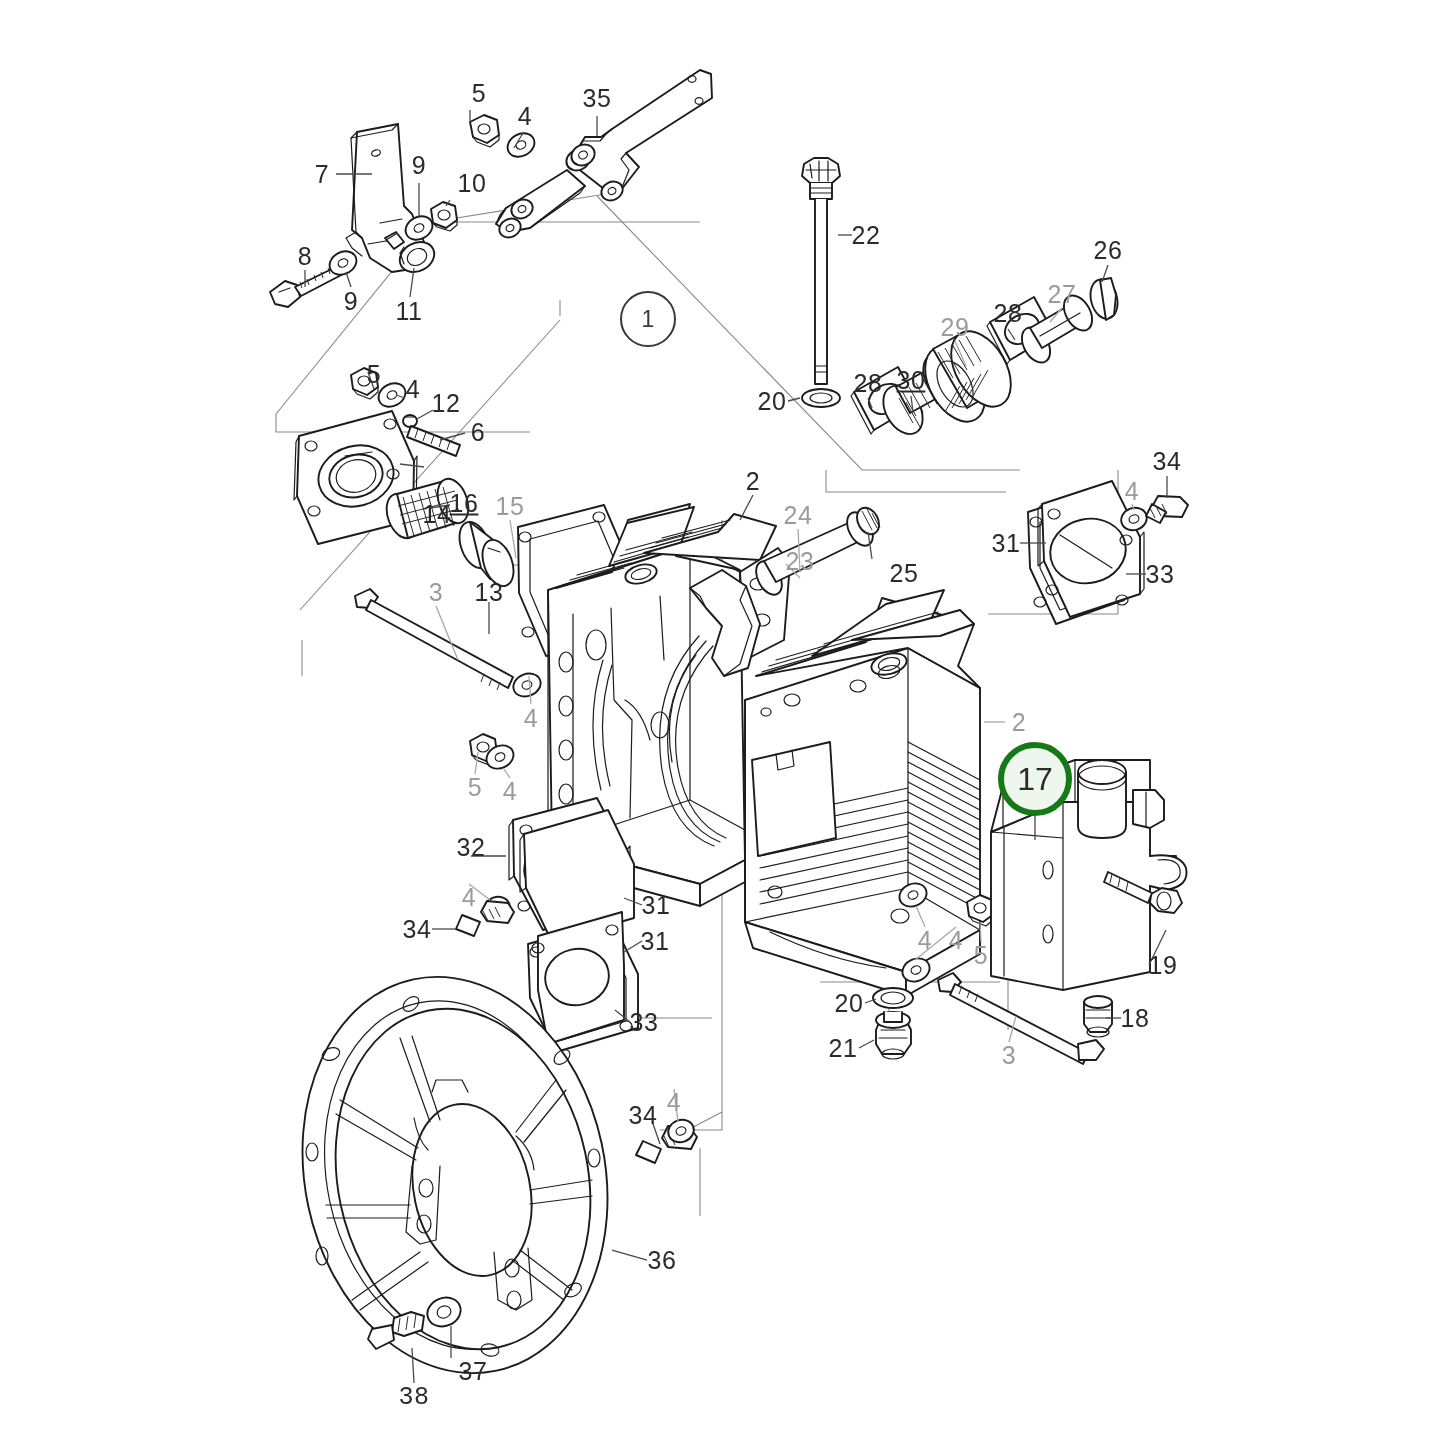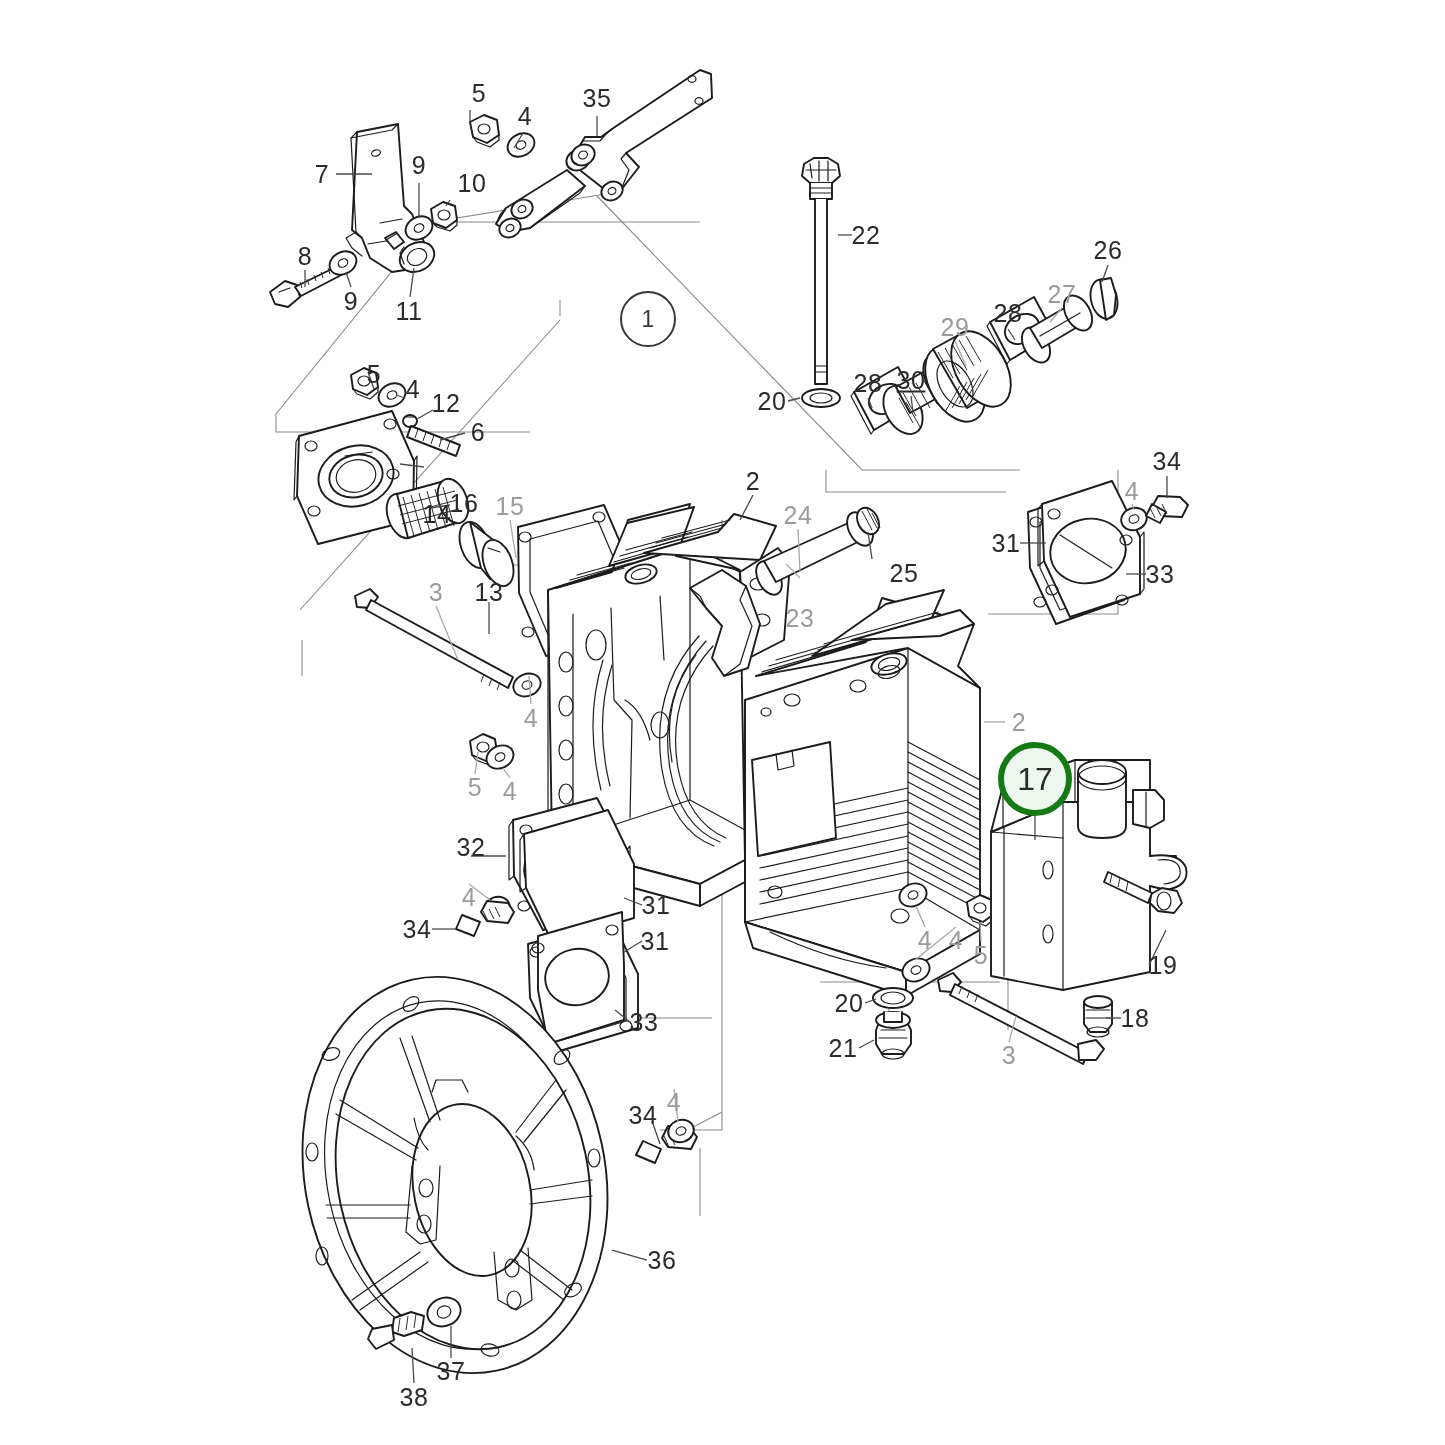--- a/index.html
+++ b/index.html
@@ -741,28 +741,28 @@
       <div class="lbl c" style="left: 1008px; top: 313px;">28</div>
       <div class="lbl c gray" style="left: 955px; top: 327px;">29</div>
       <div class="lbl c" style="left: 868px; top: 383px;">28</div>
       <div class="lbl c" style="left: 911px; top: 380px; text-decoration: underline;">30</div>
       <div class="lbl c" style="left: 772px; top: 401px;">20</div>
       <div class="lbl c" style="left: 374px; top: 374px;">5</div>
       <div class="lbl c" style="left: 413px; top: 389px;">4</div>
       <div class="lbl c" style="left: 446px; top: 403px;">12</div>
       <div class="lbl c" style="left: 478px; top: 432px;">6</div>
       <div class="lbl c" style="left: 437px; top: 467px; margin-top: 47px;">14</div>
-      <div class="lbl c" style="left: 464px; top: 503px;">16</div>
+      <div class="lbl c" style="left: 464px; top: 503px; text-decoration: underline;">16</div>
       <div class="lbl c gray" style="left: 510px; top: 506px;">15</div>
       <div class="lbl c" style="left: 489px; top: 592px;">13</div>
       <div class="lbl c gray" style="left: 436px; top: 592px;">3</div>
       <div class="lbl c" style="left: 753px; top: 481px;">2</div>
       <div class="lbl c gray" style="left: 798px; top: 515px;">24</div>
       <div class="lbl c" style="left: 904px; top: 573px;">25</div>
-      <div class="lbl c gray" style="left: 800px; top: 618px;">23</div>
+      <div class="lbl c gray" style="left: 800px; top: 561px;">23</div>
       <div class="lbl c" style="left: 1006px; top: 543px;">31</div>
       <div class="lbl c gray" style="left: 1132px; top: 491px;">4</div>
       <div class="lbl c" style="left: 1167px; top: 461px;">34</div>
       <div class="lbl c" style="left: 1160px; top: 574px;">33</div>
       <div class="lbl c gray" style="left: 531px; top: 718px;">4</div>
       <div class="lbl c gray" style="left: 1019px; top: 722px;">2</div>
       <div class="lbl c gray" style="left: 475px; top: 787px;">5</div>
       <div class="lbl c gray" style="left: 510px; top: 791px;">4</div>
       <div class="lbl c" style="left: 471px; top: 847px;">32</div>
       <div class="lbl c" style="left: 656px; top: 905px;">31</div>
@@ -774,21 +774,21 @@
       <div class="lbl c gray" style="left: 956px; top: 940px;">4</div>
       <div class="lbl c gray" style="left: 981px; top: 955px;">5</div>
       <div class="lbl c" style="left: 1163px; top: 965px;">19</div>
       <div class="lbl c" style="left: 849px; top: 1003px;">20</div>
       <div class="lbl c gray" style="left: 1009px; top: 1055px;">3</div>
       <div class="lbl c" style="left: 1135px; top: 1018px;">18</div>
       <div class="lbl c" style="left: 843px; top: 1048px;">21</div>
       <div class="lbl c gray" style="left: 674px; top: 1102px;">4</div>
       <div class="lbl c" style="left: 643px; top: 1115px;">34</div>
       <div class="lbl c" style="left: 662px; top: 1260px;">36</div>
-      <div class="lbl c" style="left: 451px; top: 1371px;">37</div>
-      <div class="lbl c" style="left: 414px; top: 1397px;">38</div>
+      <div class="lbl c" style="left: 473px; top: 1371px;">37</div>
+      <div class="lbl c" style="left: 414px; top: 1397px; font-family: Liberation Mono, monospace;">38</div>
     </div>
 <div id="bubbles">
       <div class="bubble" style="left: 648px; top: 319px;">1</div>
       <div class="bubble hi" style="left: 1035px; top: 779px;">17</div>
     </div>
 
 </div>
 
 </body></html>

